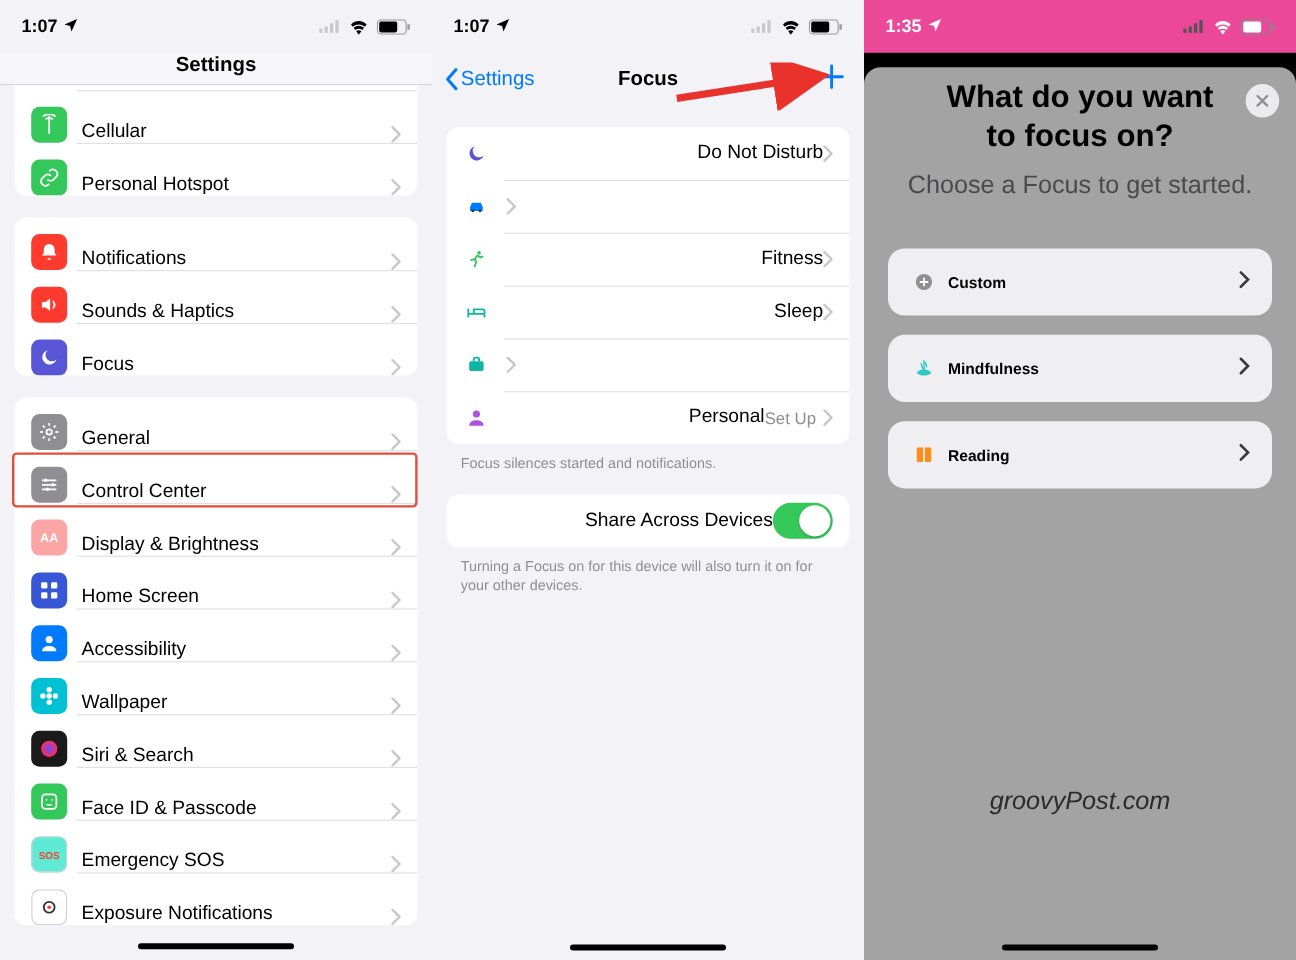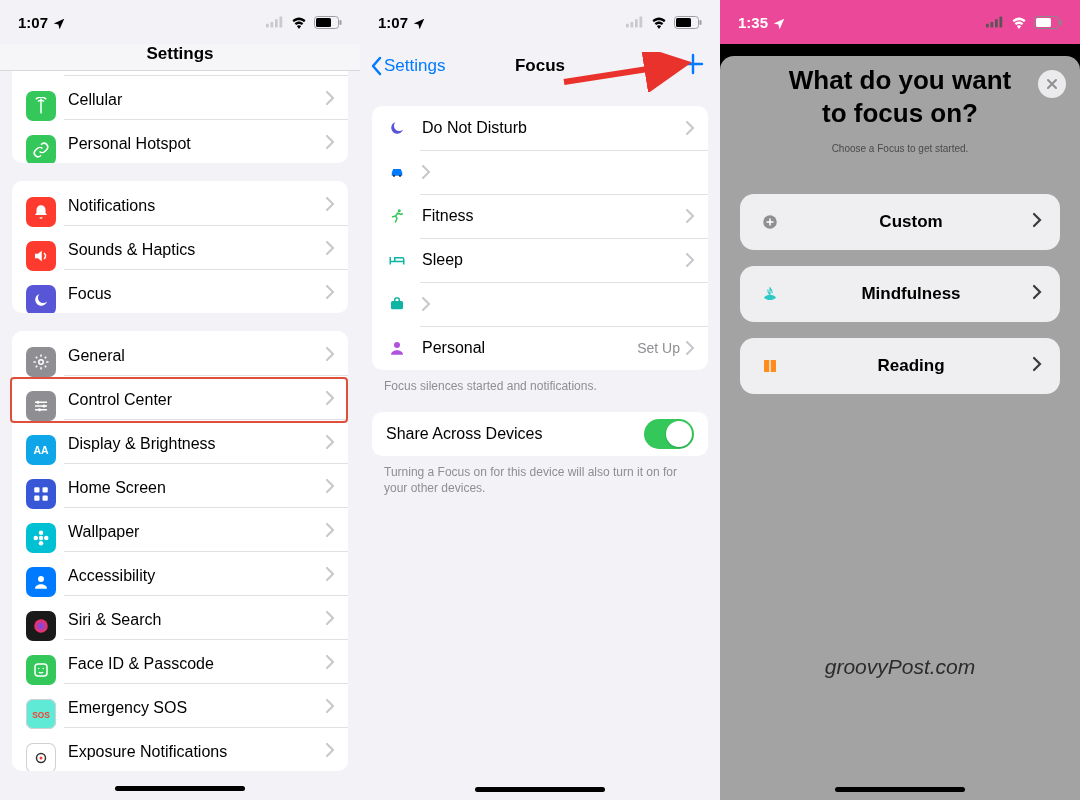--- a/index.html
+++ b/index.html
@@ -1,58 +1,58 @@
 <!DOCTYPE html>
 <html><head>
 <meta charset="utf-8">
 <style>
   * { box-sizing: border-box; margin: 0; padding: 0; font-family: -apple-system, "SF Pro Text", "Helvetica Neue", Arial, sans-serif; }
   body { width:1080px; height:800px; background:#f2f2f7; display:flex; }
   .phone { width:360px; height:800px; background:#f2f2f7; position:relative; overflow:hidden; }
   .phone.dark-status .status-bar { background:#ec4899; color:#fff; }
   .status-bar { height:44px; display:flex; align-items:center; justify-content:space-between; padding:0 18px; font-size:15px; font-weight:600; }
-  .status-left { display:flex; align-items:flex-end; gap:4px; }
+  .status-left { display:flex; align-items:flex-start; gap:4px; }
   .status-right { display:flex; align-items:center; gap:6px; }
   .loc-icon svg, .sig-icon svg, .wifi-icon svg, .batt-icon svg { display:block; }
   
   .nav { height:44px; display:flex; align-items:center; justify-content:center; position:relative; }
   .nav-title { font-size:17px; font-weight:600; }
   .nav-back { position:absolute; left:10px; display:flex; align-items:center; color:#007aff; font-size:17px; gap:2px; }
   .nav-add { position:absolute; right:16px; color:#007aff; font-size:28px; font-weight:300; line-height:1; }
   .cluster { margin:18px 12px 0 12px; background:#fff; border-radius:10px; overflow:hidden; }
-  .row { display:flex; align-items:flex-start; height:44px; padding:16px 14px 0 14px; position:relative; }
+  .row { display:flex; align-items:flex-end; height:44px; padding:16px 14px 0 14px; position:relative; }
   .row + .row::before { content:""; position:absolute; left:52px; right:0; top:0; height:1px; background:#e0e0e5; }
   .row-icon { width:30px; height:30px; border-radius:7px; display:flex; align-items:center; justify-content:center; margin-right:12px; flex:0 0 30px; }
   .row-icon svg { width:18px; height:18px; }
   .row-label { flex:1 1 auto; font-size:16px; }
   .row-detail { font-size:14px; color:#8e8e93; margin-right:6px; }
   .chevron { color:#c7c7cc; }
   .chevron svg { width:8px; height:14px; display:block; }
   .highlight-box { position:absolute; border:2px solid #e04f3b; border-radius:4px; pointer-events:none; }
   .footer-note { font-size:12px; color:#8e8e93; padding:8px 24px 0 24px; line-height:1.35; }
   
   .switch { width:50px; height:30px; background:#34c759; border-radius:15px; position:relative; }
   .switch::after { content:""; position:absolute; right:2px; top:2px; width:26px; height:26px; background:#fff; border-radius:50%; box-shadow:0 1px 2px rgba(0,0,0,.2); }
   
   .sheet { position:absolute; top:56px; bottom:0; left:0; right:0; background:#a3a3a3; border-radius:14px 14px 0 0; padding:8px 20px 0 20px; }
   .sheet-close { position:absolute; right:14px; top:14px; width:28px; height:28px; background:#ebebed; border-radius:50%; display:flex; align-items:center; justify-content:center; color:#8e8e93; }
   .sheet h1 { font-size:26px; font-weight:700; text-align:center; line-height:1.25; }
-  .sheet-sub { text-align:center; color:#4a4a4c; font-size:10px; margin-top:14px; }
+  .sheet-sub { text-align:center; color:#4a4a4c; font-size:21px; margin-top:14px; }
   .option-list { margin-top:40px; }
   .option { background:#efeff1; border-radius:14px; height:56px; display:flex; align-items:center; padding:0 18px; margin-bottom:16px; }
   .option-icon { width:24px; display:flex; justify-content:center; margin-right:8px; }
-  .option-label { flex:1 1 auto; text-align:center; font-size:17px; font-weight:600; }
+  .option-label { flex:1 1 auto; font-size:13px; font-weight:600; }
   .option-chevron { color:#3a3a3c; }
   .brand { text-align:center; position:absolute; left:0; right:0; bottom:120px; font-family: Georgia, "Times New Roman", serif; font-style:italic; font-size:21px; color:#2b2b2b; }
   .home-indicator { position:absolute; bottom:8px; left:50%; transform:translateX(-50%); width:130px; height:5px; background:#000; border-radius:3px; }
   
   .arrow-callout { position:absolute; pointer-events:none; }
   
   .f-icon { width:22px; display:flex; justify-content:center; margin-right:14px; }
-  .frow { display:flex; align-items:center; height:44px; padding:0 14px; position:relative; }
+  .frow { display:flex; align-items:center; height:44px; padding:0 14px; position:relative;text-align:right; }
   .frow + .frow::before { content:""; position:absolute; left:48px; right:0; top:0; height:1px; background:#e0e0e5; }
   .sep-title .nav { border-bottom:1px solid rgba(0,0,0,0);} 
   .p1-hdr { background:#f6f6f8; border-bottom:1px solid #d8d8dc; padding-bottom:6px; }
   .p1-title { font-size:17px; font-weight:600; text-align:center; }
 </style>
 </head>
 <body>
 
 <div class="phone">
   <div class="status-bar">
@@ -189,21 +189,21 @@
             </svg>
           </span>
           <span class="row-label">Control Center</span>
           <span class="chevron">
             <svg viewBox="0 0 8 14">
               <path d="M1 1l6 6-6 6" fill="none" stroke="currentColor" stroke-width="2" stroke-linecap="round"></path>
             </svg>
           </span>
         </div>
         <div class="row">
-          <span class="row-icon" style="background:#0ea5e9;">
+          <span class="row-icon" style="background:#fca5a5;">
             <svg viewBox="0 0 24 24" width="18" height="18">
               <text x="12" y="17" text-anchor="middle" font-size="14" font-weight="700" fill="#fff">AA</text>
             </svg>
           </span>
           <span class="row-label">Display &amp; Brightness</span>
           <span class="chevron">
             <svg viewBox="0 0 8 14">
               <path d="M1 1l6 6-6 6" fill="none" stroke="currentColor" stroke-width="2" stroke-linecap="round"></path>
             </svg>
           </span>
@@ -211,51 +211,51 @@
         <div class="row">
           <span class="row-icon" style="background:#3857d6;">
             <svg viewBox="0 0 24 24" width="18" height="18">
               <rect x="3" y="3" width="7" height="7" rx="1.5" fill="#fff"></rect>
               <rect x="14" y="3" width="7" height="7" rx="1.5" fill="#fff"></rect>
               <rect x="3" y="14" width="7" height="7" rx="1.5" fill="#fff"></rect>
               <rect x="14" y="14" width="7" height="7" rx="1.5" fill="#fff"></rect>
             </svg>
           </span>
           <span class="row-label">Home Screen</span>
+          <span class="chevron">
+            <svg viewBox="0 0 8 14">
+              <path d="M1 1l6 6-6 6" fill="none" stroke="currentColor" stroke-width="2" stroke-linecap="round"></path>
+            </svg>
+          </span>
+        </div>
+        <div class="row">
+          <span class="row-icon" style="background:#007aff;">
+            <svg viewBox="0 0 24 24" width="18" height="18">
+              <circle cx="12" cy="8" r="4" fill="#fff"></circle>
+              <path d="M4 21c0-4 4-6 8-6s8 2 8 6" fill="#fff"></path>
+            </svg>
+          </span>
+          <span class="row-label">Accessibility</span>
           <span class="chevron">
             <svg viewBox="0 0 8 14">
               <path d="M1 1l6 6-6 6" fill="none" stroke="currentColor" stroke-width="2" stroke-linecap="round"></path>
             </svg>
           </span>
         </div>
         <div class="row">
           <span class="row-icon" style="background:#00c1d4;">
             <svg viewBox="0 0 24 24" width="18" height="18">
               <circle cx="12" cy="12" r="3" fill="#fff"></circle>
               <circle cx="12" cy="5" r="3" fill="#fff"></circle>
               <circle cx="12" cy="19" r="3" fill="#fff"></circle>
               <circle cx="5" cy="12" r="3" fill="#fff"></circle>
               <circle cx="19" cy="12" r="3" fill="#fff"></circle>
             </svg>
           </span>
           <span class="row-label">Wallpaper</span>
-          <span class="chevron">
-            <svg viewBox="0 0 8 14">
-              <path d="M1 1l6 6-6 6" fill="none" stroke="currentColor" stroke-width="2" stroke-linecap="round"></path>
-            </svg>
-          </span>
-        </div>
-        <div class="row">
-          <span class="row-icon" style="background:#007aff;">
-            <svg viewBox="0 0 24 24" width="18" height="18">
-              <circle cx="12" cy="8" r="4" fill="#fff"></circle>
-              <path d="M4 21c0-4 4-6 8-6s8 2 8 6" fill="#fff"></path>
-            </svg>
-          </span>
-          <span class="row-label">Accessibility</span>
           <span class="chevron">
             <svg viewBox="0 0 8 14">
               <path d="M1 1l6 6-6 6" fill="none" stroke="currentColor" stroke-width="2" stroke-linecap="round"></path>
             </svg>
           </span>
         </div>
         <div class="row">
           <span class="row-icon" style="background:#1a1a1a;">
             <svg viewBox="0 0 24 24" width="18" height="18">
               <circle cx="12" cy="12" r="9" fill="url(#sg)"></circle>

